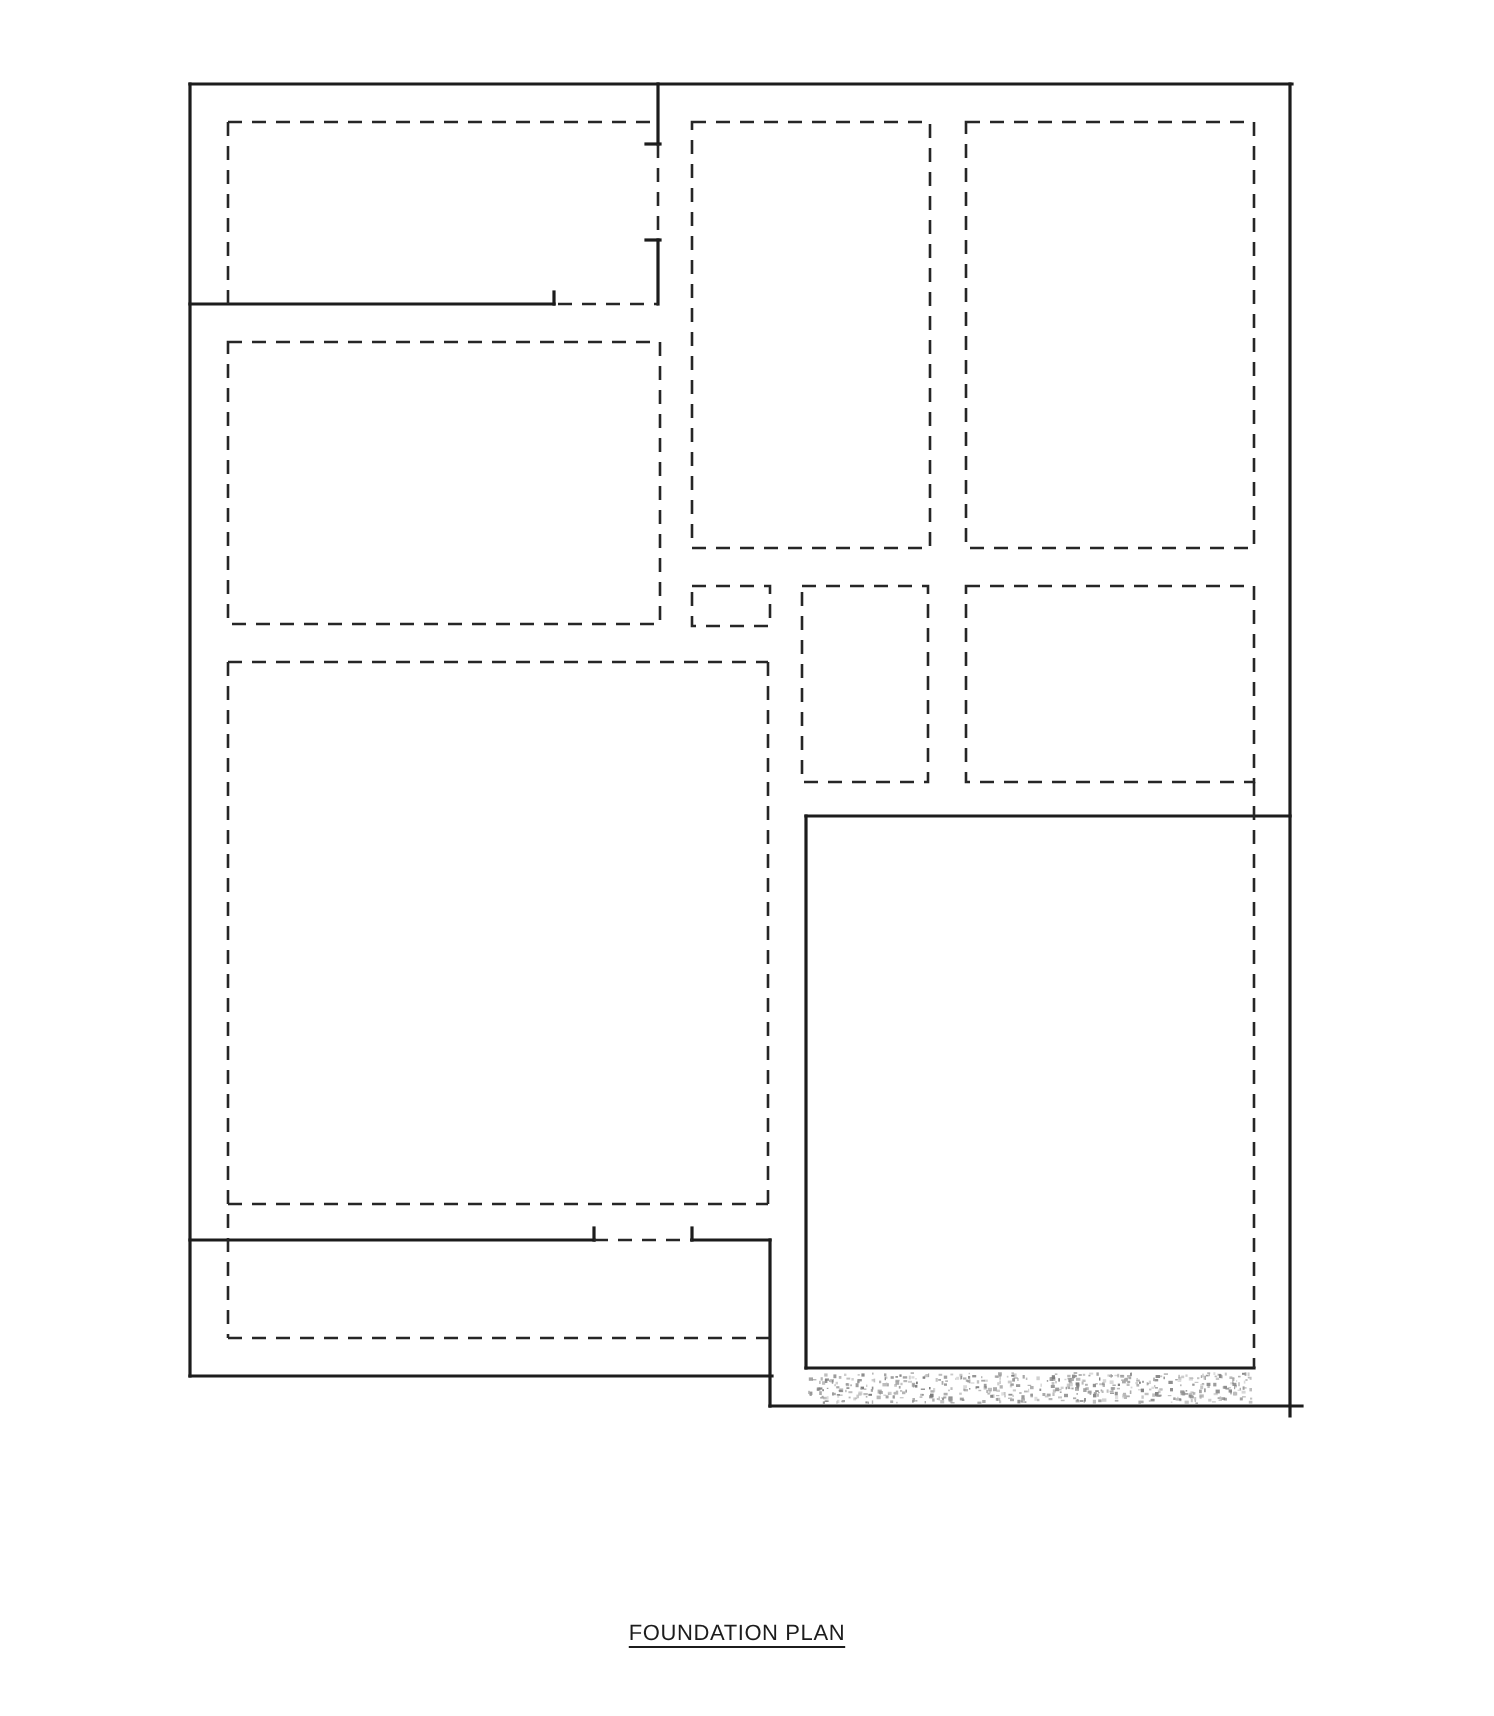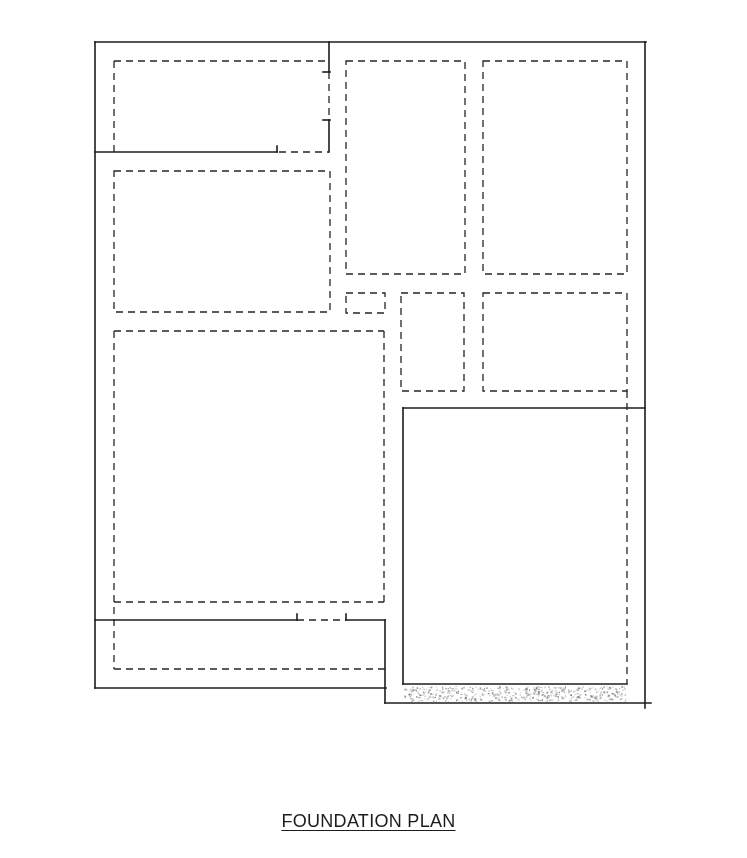--- a/index.html
+++ b/index.html
@@ -21,21 +21,21 @@
     top: 0;
     width: 747px;
     height: 858px;
   }
   .plan-title {
     position: absolute;
     left: 0;
     top: 811px;
     width: 737px;
     text-align: center;
-    font-size: 18px;
+    font-size: 11px;
     letter-spacing: 0.3px;
     color: #1c1c1c;
     text-decoration: underline;
     text-underline-offset: 3px;
     white-space: nowrap;
   }
 </style>
 </head>
 <body>
 

